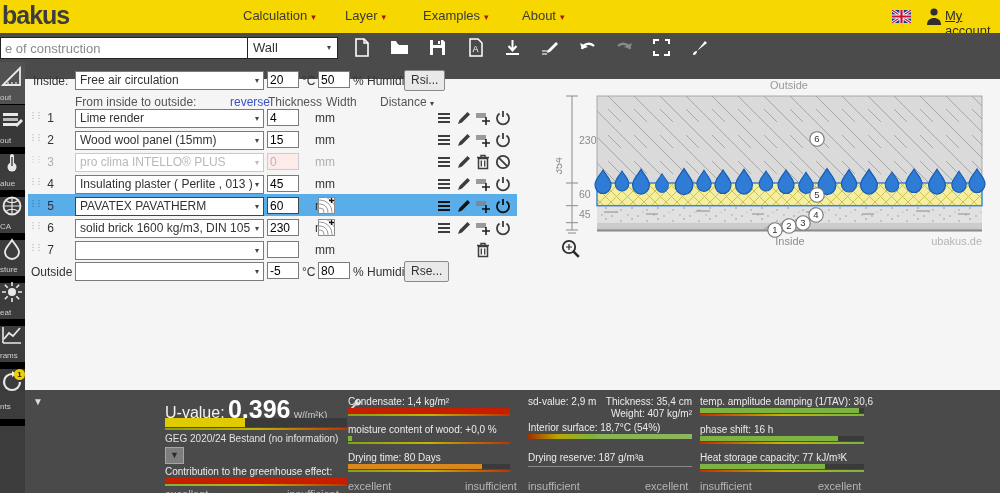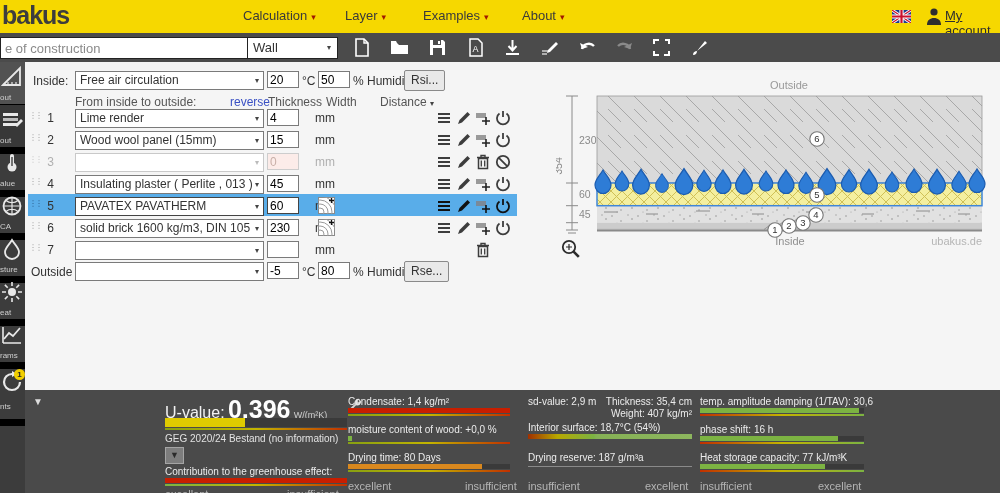--- a/index.html
+++ b/index.html
@@ -6,21 +6,21 @@
   .page{position:relative;width:1000px;height:493px;overflow:hidden;background:#f5f5f5;
         font-family:"Liberation Sans",sans-serif;font-size:12px;color:#333;}
   .abs{position:absolute;}
   
   .hdr{position:absolute;left:0;top:0;width:1000px;height:33px;background:#f6d800;}
   .logo{position:absolute;left:2px;top:1px;font-size:25px;font-weight:bold;color:#3d3d3d;letter-spacing:-1px;}
   .menu{position:absolute;top:8px;font-size:13px;color:#3a3a3a;cursor:pointer;white-space:nowrap;}
   .mcar{color:#a01800;font-size:9px;margin-left:4px;}
   .acct{position:absolute;top:8px;font-size:13px;color:#2e2e2e;text-decoration:underline;}
   
-  .tbar{position:absolute;left:0;top:33px;width:1000px;height:29px;background:#4b4b4b;}
+  .tbar{position:absolute;left:0;top:33px;width:1000px;height:46px;background:#4b4b4b;}
   .tin{position:absolute;left:0;top:4px;width:238px;height:20px;border:1px solid #222;background:#fff;
        font-family:"Liberation Sans",sans-serif;font-size:13px;color:#8a8a8a;padding:0 4px;}
   .tsel{position:absolute;left:247px;top:4px;width:84px;height:20px;background:#fff;border:1px solid #222;
         line-height:20px;padding-left:5px;font-size:13px;color:#333;}
   .tsel .car{right:6px;}
   .tico{position:absolute;top:5px;width:19px;height:19px;cursor:pointer;}
   
   .dsel{position:absolute;background:#fff;border:1px solid #7a7a7a;height:17px;line-height:17px;
         padding:0 16px 0 4px;white-space:nowrap;overflow:hidden;font-size:12px;}
   .car{position:absolute;right:4px;top:0;font-size:8px;color:#444;font-style:normal;line-height:17px;}
@@ -251,21 +251,21 @@
       </svg>
     <svg class="ic a4" viewBox="0 0 16 16">
         <path d="M4.5 3.5a6 6 0 1 0 7 0" fill="none" stroke="#3d3d3d" stroke-width="1.8"></path>
         <path d="M8 1v6" stroke="#3d3d3d" stroke-width="1.8"></path>
       </svg>
   </div>
 
   <div class="lrow dis" style="top:153px">
     <span class="drag" style="color:#c5c5c5">⋮⋮</span>
     <span class="num">3</span>
-    <div class="dsel msel"><i class="car" style="color:#bbb">▾</i></div>
+    <div class="dsel msel"><span>pro clima INTELLO® PLUS</span><i class="car" style="color:#bbb">▾</i></div>
     <input class="thk" value="0" style="">
     <span class="mm">mm</span>
     <svg class="ic a1" viewBox="0 0 16 16">
         <path d="M2 4h12M2 8h12M2 12h12" stroke="#3d3d3d" stroke-width="2"></path>
       </svg>
     <svg class="ic a2" viewBox="0 0 16 16">
         <path d="M2 14l1.5-4 8-8 2.5 2.5-8 8z" fill="#3d3d3d"></path>
       </svg>
     <svg class="ic a3" viewBox="0 0 16 16">
         <path d="M2 3.5h12" stroke="#3d3d3d" stroke-width="1.5"></path>

